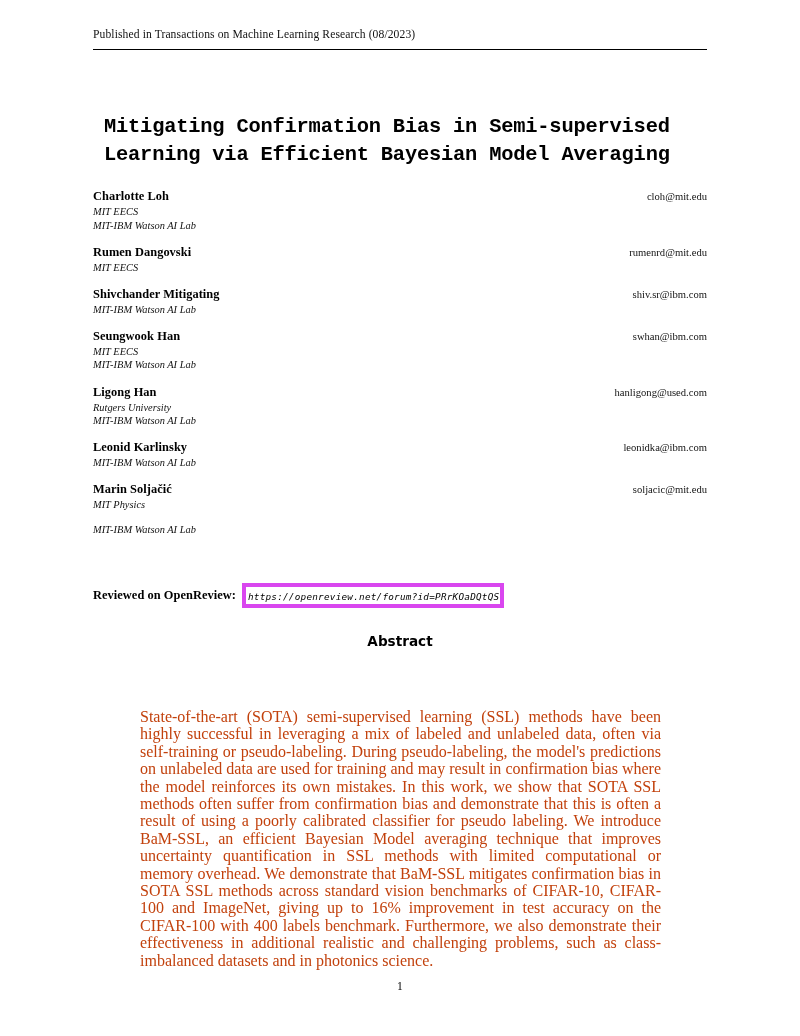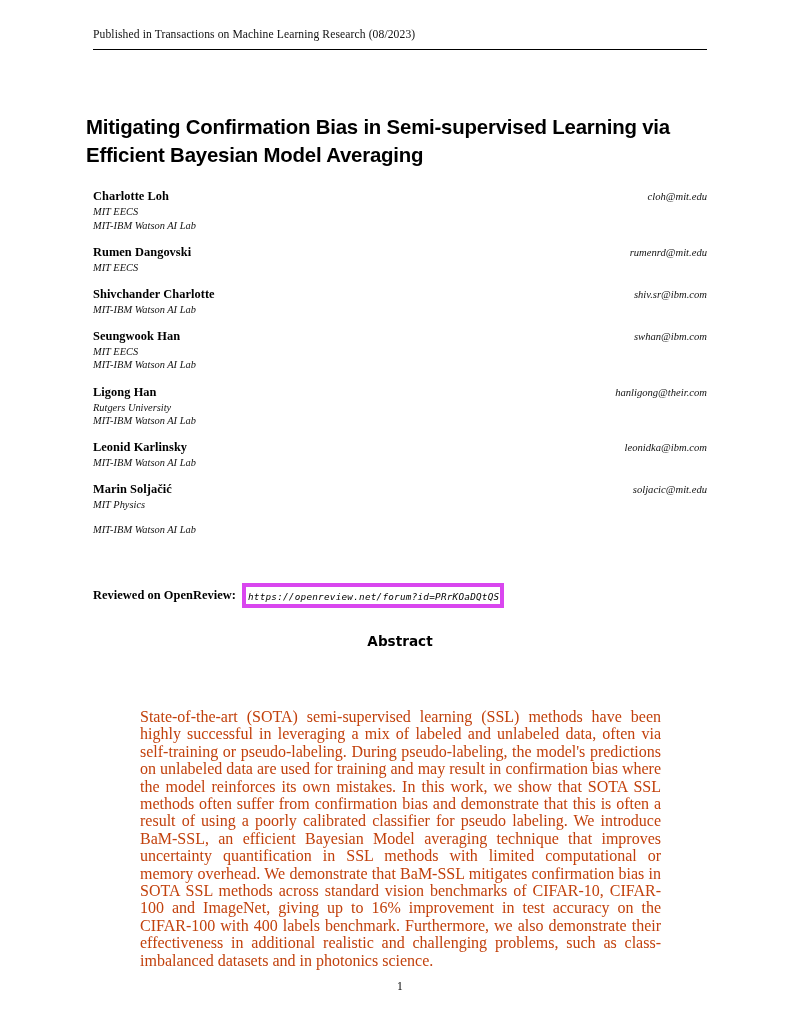--- a/index.html
+++ b/index.html
@@ -38,24 +38,24 @@
     left: 93px;
     top: 49px;
     width: 614px;
     height: 1.4px;
     background: #000;
   }
 
   
   .title {
     position: absolute;
-    left: 86px;
+    left: 104px;
     top: 99px;
     width: 625px;
-    font-family: Liberation Sans, sans-serif;
+    font-family: Liberation Mono, monospace;
     font-weight: bold;
     font-size: 20.4px;
     line-height: 28.5px;
     letter-spacing: -0.2px;
     color: #000;
   }
 
   
   .authors {
     position: absolute;
@@ -72,21 +72,20 @@
     justify-content: space-between;
     align-items: baseline;
   }
   .author-name {
     font-weight: bold;
     font-size: 12.4px;
     line-height: 16px;
     letter-spacing: 0.05px;
   }
   .author-email {
-    font-style: italic;
     font-size: 10.6px;
     line-height: 16px;
     color: #111;
     text-align: right;
   }
   .affil {
     font-style: italic;
     font-size: 10.4px;
     line-height: 13.6px;
     color: #111;
@@ -181,37 +180,37 @@
       </div>
       <div class="author-block">
         <div class="author-row">
           <span class="author-name">Rumen Dangovski</span>
           <span class="author-email">rumenrd@mit.edu</span>
         </div>
         <div class="affil">MIT EECS</div>
       </div>
       <div class="author-block">
         <div class="author-row">
-          <span class="author-name">Shivchander Charlotte</span>
+          <span class="author-name">Shivchander Mitigating</span>
           <span class="author-email">shiv.sr@ibm.com</span>
         </div>
         <div class="affil">MIT-IBM Watson AI Lab</div>
       </div>
       <div class="author-block">
         <div class="author-row">
           <span class="author-name">Seungwook Han</span>
           <span class="author-email">swhan@ibm.com</span>
         </div>
         <div class="affil">MIT EECS</div>
         <div class="affil">MIT-IBM Watson AI Lab</div>
       </div>
       <div class="author-block">
         <div class="author-row">
           <span class="author-name">Ligong Han</span>
-          <span class="author-email">hanligong@their.com</span>
+          <span class="author-email">hanligong@used.com</span>
         </div>
         <div class="affil">Rutgers University</div>
         <div class="affil">MIT-IBM Watson AI Lab</div>
       </div>
       <div class="author-block">
         <div class="author-row">
           <span class="author-name">Leonid Karlinsky</span>
           <span class="author-email">leonidka@ibm.com</span>
         </div>
         <div class="affil">MIT-IBM Watson AI Lab</div>

